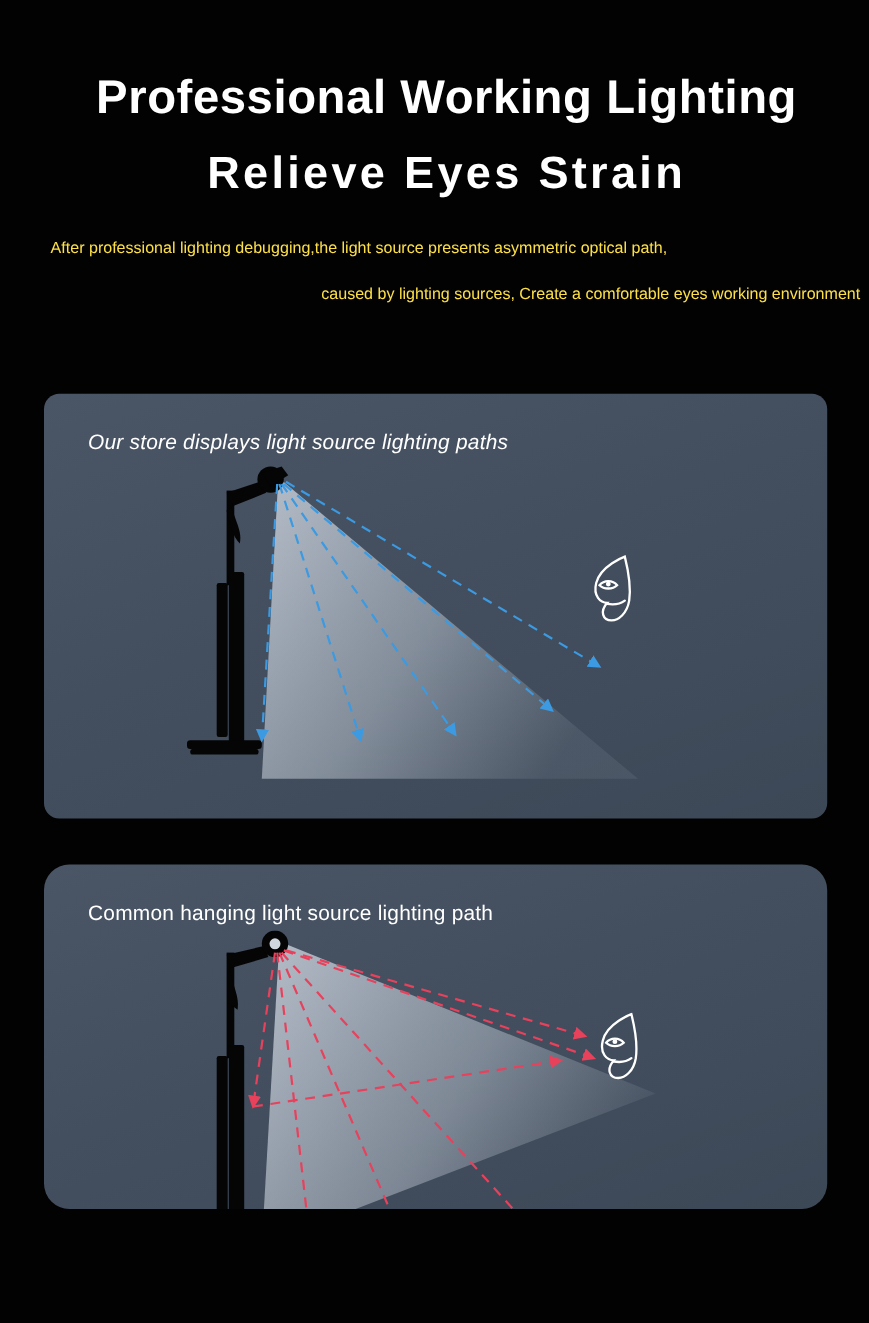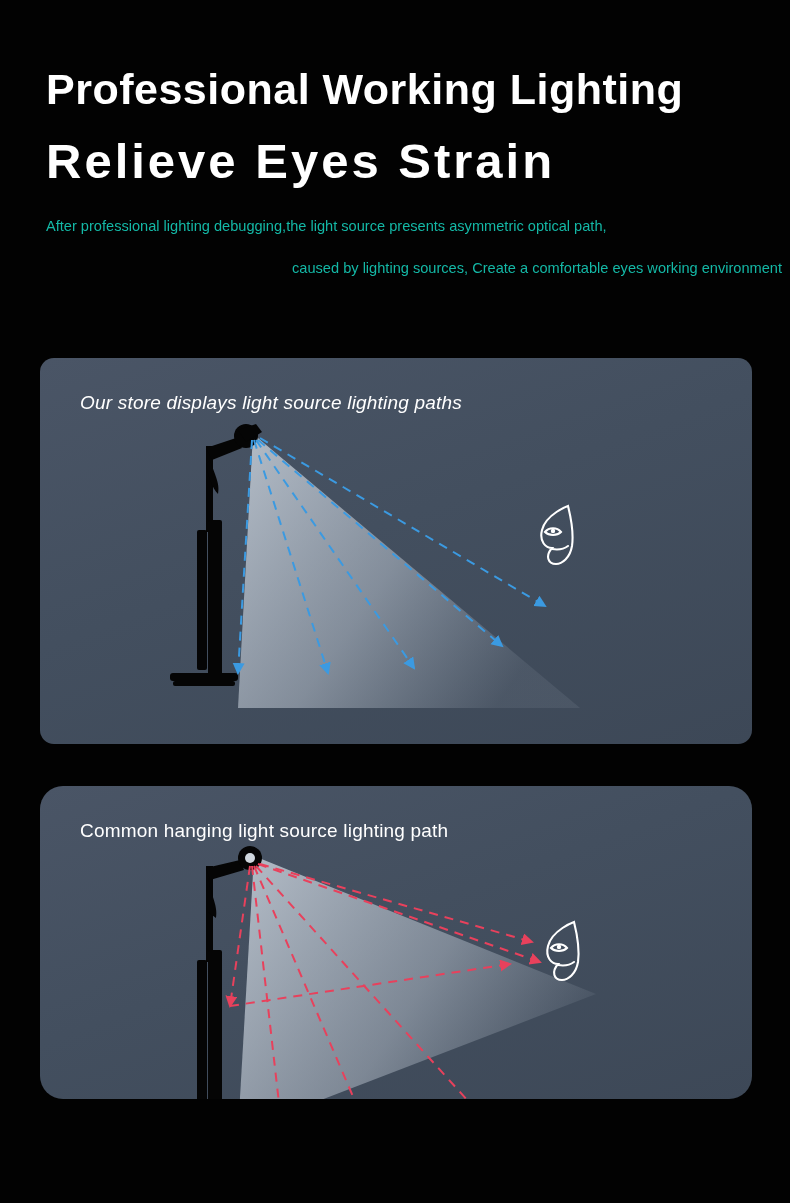--- a/index.html
+++ b/index.html
@@ -24,33 +24,34 @@
     top: 68px;
     width: 720px;
   }
   .headline {
     color: #ffffff;
     font-weight: bold;
     font-size: 43px;
     line-height: 1.0;
     letter-spacing: 0.5px;
     white-space: nowrap;
+    text-align: center;
   }
   .headline.line2 {
     margin-top: 26px;
-    font-size: 49px;
+    font-size: 41px;
     letter-spacing: 3px;
   }
 
   .paragraph {
     position: absolute;
     left: 46px;
     top: 205px;
     width: 736px;
-    color: #14b8a6;
+    color: #fde047;
     font-size: 14.6px;
     line-height: 42px;
   }
   .paragraph .pline { white-space: nowrap; }
   .paragraph .pline.indent { padding-left: 4px; text-align: right; }
 
   
   .panel {
     position: absolute;
     left: 40px;

